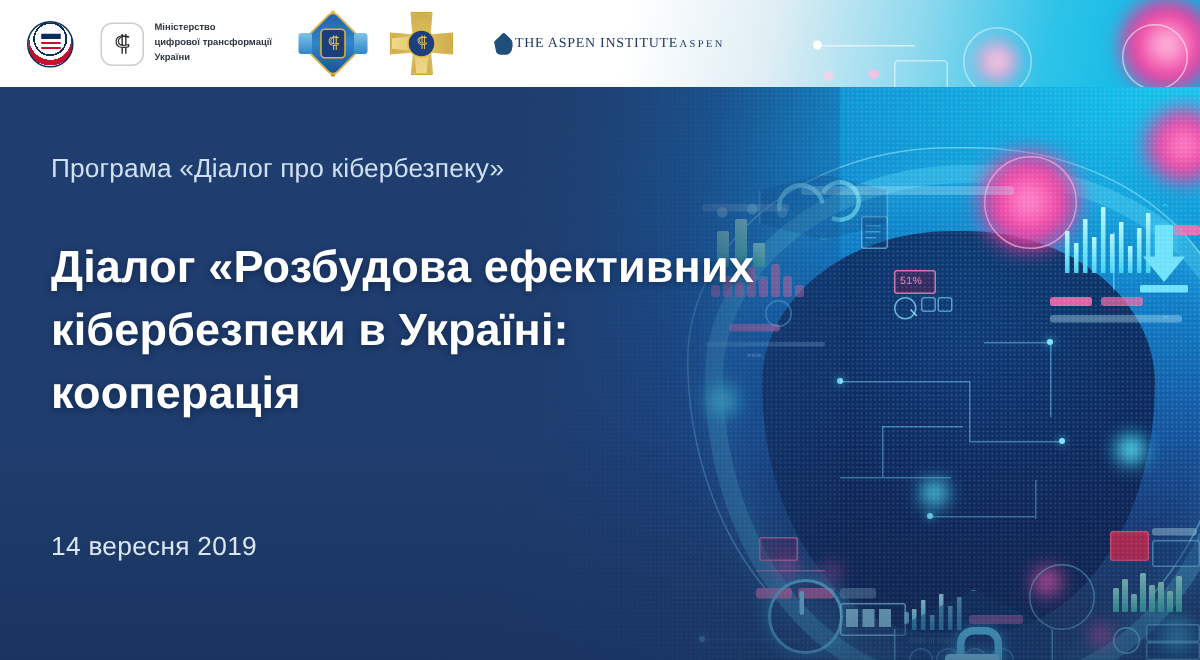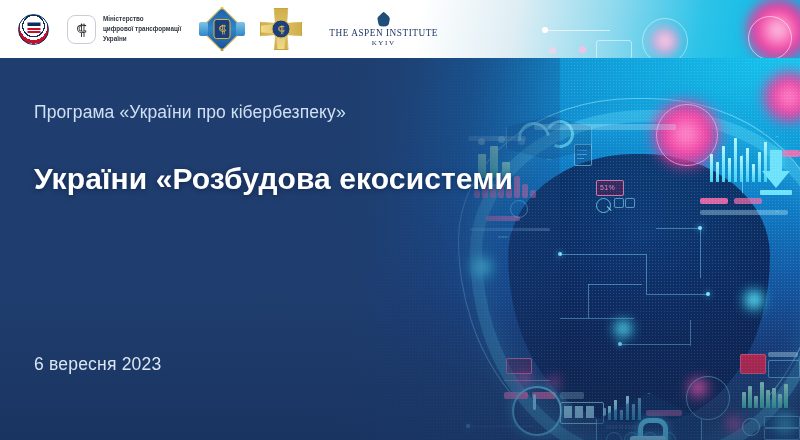--- a/index.html
+++ b/index.html
@@ -61,21 +61,21 @@
        border:.7px solid #c9a63c;}
   .sbu-v{transform:translate(-50%,-50%);width:13px;height:40px;clip-path:polygon(28% 0,72% 0,100% 100%,0 100%);}
   .sbu-v2{transform:translate(-50%,-50%) rotate(180deg);width:13px;height:40px;clip-path:polygon(28% 0,72% 0,100% 100%,0 100%);}
   .sbu-h{transform:translate(-50%,-50%) rotate(90deg);width:13px;height:40px;clip-path:polygon(28% 0,72% 0,100% 100%,0 100%);}
   .sbu-h2{transform:translate(-50%,-50%) rotate(270deg);width:13px;height:40px;clip-path:polygon(28% 0,72% 0,100% 100%,0 100%);}
   .sbu-core{position:absolute;left:50%;top:50%;transform:translate(-50%,-50%);
        width:17px;height:17px;border-radius:50%;background:#1e3f7d;border:1.3px solid #e0bc46;
        display:flex;align-items:center;justify-content:center;color:#e9c44e;font-size:10px;line-height:1;}
 
   
-  .aspen{display:flex;flex-direction:column;align-items:center;gap:1px;}
+  .aspen{display:flex;flex-direction:row;align-items:center;gap:1px;}
   .aspen-leaf{width:13px;height:15px;background:#1f4e79;
        border-radius:50% 50% 50% 50%/60% 60% 40% 40%;
        clip-path:polygon(50% 0,100% 42%,86% 100%,14% 100%,0 42%);}
   .aspen-name{font-family:"Liberation Serif","DejaVu Serif",serif;font-size:9.3px;color:#1f3864;
        letter-spacing:.5px;white-space:nowrap;}
   .aspen-city{font-family:"Liberation Serif","DejaVu Serif",serif;font-size:7px;color:#1f3864;
        letter-spacing:1.6px;}
 
   
   .stage{position:absolute;left:0;top:58px;width:800px;height:382px;overflow:hidden;
@@ -224,21 +224,21 @@
           <div class="sbu-arm sbu-h2"></div>
         </div>
         <div class="sbu-core">⸿</div>
       </div>
 
       <div style="width:26px;"></div>
 
       <div class="aspen">
         <div class="aspen-leaf"></div>
         <div class="aspen-name">THE ASPEN INSTITUTE</div>
-        <div class="aspen-city">KYIV</div>
+        <div class="aspen-city">ASPEN</div>
       </div>
 
     </div>
   </div>
 
   <div class="stage">
 
     <div class="art">
 
       <div class="shield"></div>
@@ -384,21 +384,22 @@
       <div class="trace" style="left:470px;top:368px;width:64px;opacity:.4;"></div>
       <div class="node" style="left:466px;top:366px;opacity:.7;"></div>
 
     </div>
 
     <div class="dots"></div>
     <div class="leftwash"></div>
     <div class="botwash"></div>
 
     <div class="copy">
-      <div class="eyebrow">Програма «України про кібербезпеку»</div>
+      <div class="eyebrow">Програма «Діалог про кібербезпеку»</div>
       <div class="title">
-        <div>України «Розбудова екосистеми</div>
-      </div>
-      <div class="date">6 вересня 2023</div>
+        <div>Діалог «Розбудова ефективних</div>
+        <div>кібербезпеки в Україні: кооперація</div>
+      </div>
+      <div class="date">14 вересня 2019</div>
     </div>
 
   </div>
 </div>
 
 </body></html>

